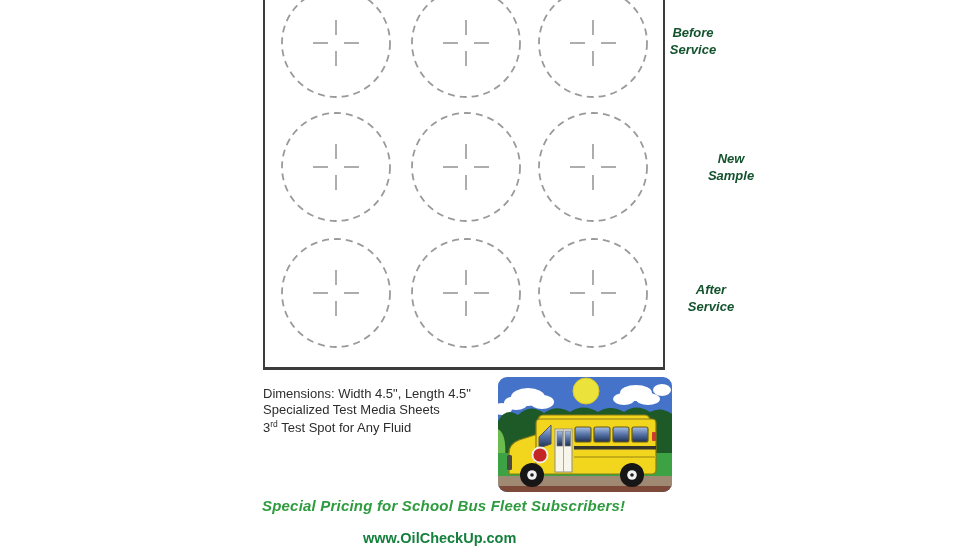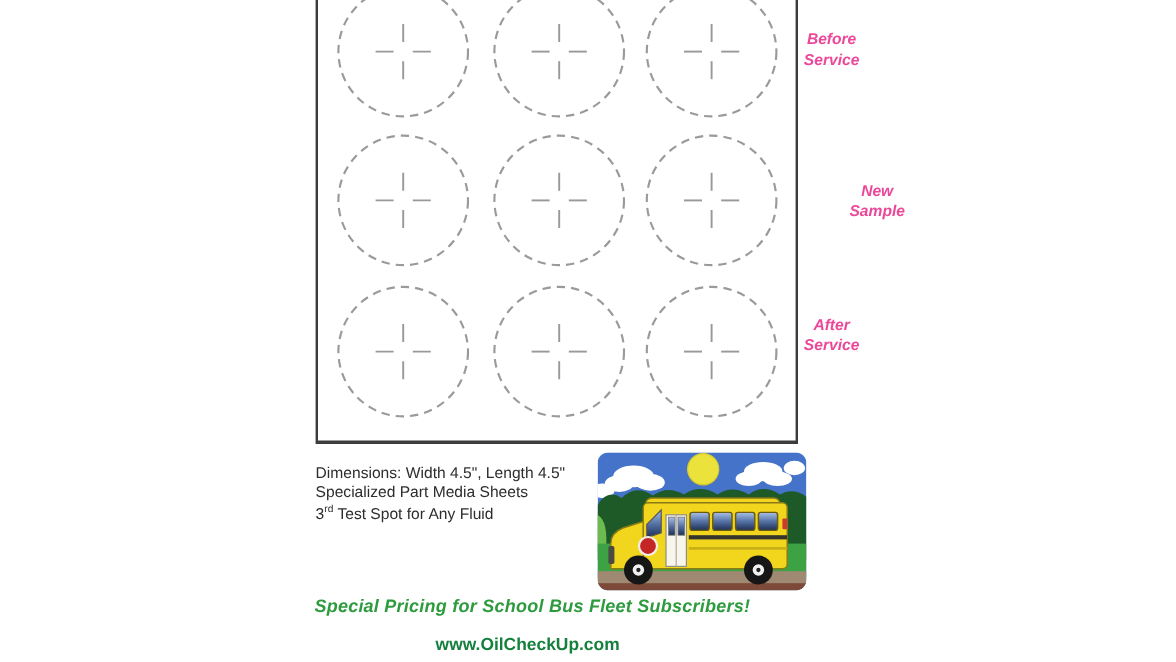--- a/index.html
+++ b/index.html
@@ -11,26 +11,26 @@
   .sheet-border {
     position: absolute; left: 263px; top: -14px;
     width: 402px; height: 384px;
     border: 2px solid #3c3c3c; border-bottom-width: 3px;
     box-sizing: border-box; background: #ffffff;
   }
   .grid-svg { position: absolute; left: 263px; top: 0; }
   .row-label {
     position: absolute; left: 663px; width: 60px;
     text-align: center; font-weight: bold; font-style: italic;
-    font-size: 13px; line-height: 17px; color: #ec4899;
+    font-size: 13px; line-height: 17px; color: #14532d;
     white-space: pre-line;
   }
   .row-label.r0 { top: 24px; }
   .row-label.r1 { top: 150px; padding-left: 38px; }
-  .row-label.r2 { top: 262px; }
+  .row-label.r2 { top: 281px; margin-left: 18px; }
   .part-info {
     position: absolute; left: 263px; top: 386px;
     font-size: 13px; line-height: 15.5px; color: #2d2d2d;
   }
   .part-no { font-weight: bold; font-size: 13.5px; color: #161616; }
   .part-info sup { font-size: 8.5px; }
   .bus-img {
     position: absolute; left: 498px; top: 377px;
     width: 174px; height: 115px; display: block;
   }
@@ -120,21 +120,21 @@
 
   <div class="row-label r0">Before
 Service</div>
   <div class="row-label r1">New
 Sample</div>
   <div class="row-label r2">After
 Service</div>
 
   <div class="part-info">
     <div>Dimensions: Width 4.5", Length 4.5"</div>
-    <div>Specialized Part Media Sheets</div>
+    <div>Specialized Test Media Sheets</div>
     <div>
       <span>3</span><sup>rd</sup><span> Test Spot for Any Fluid</span>
     </div>
   </div>
 
   <svg class="bus-img" viewBox="0 0 174 115">
     <defs>
       <linearGradient id="winGrad" x1="0" y1="0" x2="0" y2="1">
         <stop offset="0" stop-color="#a8c0e8"></stop>
         <stop offset="0.5" stop-color="#5572a5"></stop>

